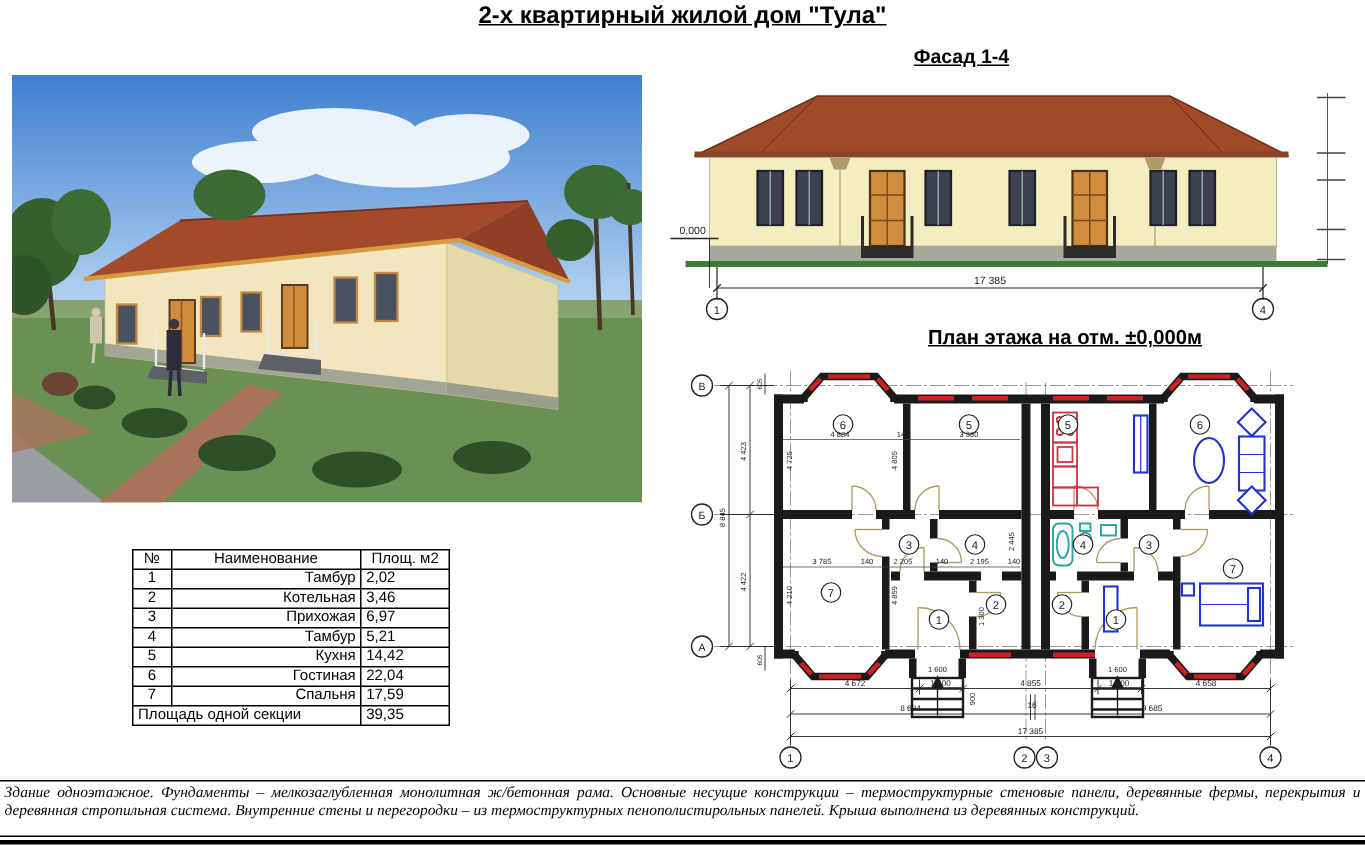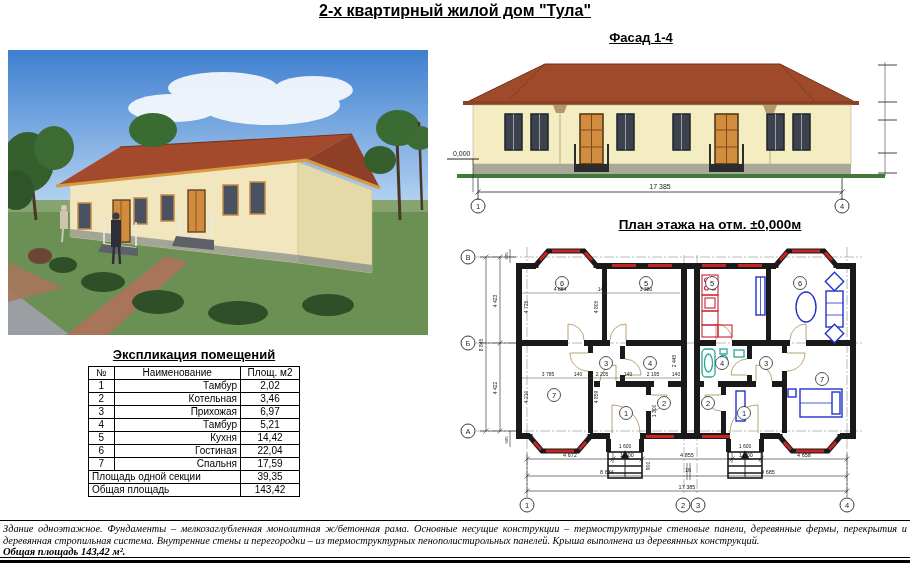--- a/index.html
+++ b/index.html
@@ -7,21 +7,21 @@
          font-family:"Liberation Sans",sans-serif;color:#000;}
   .h-main{position:absolute;top:2px;left:0;width:910px;text-align:center;
           font-size:16px;font-weight:bold;text-decoration:underline;}
   .h-sub{position:absolute;font-size:13px;font-weight:bold;text-decoration:underline;text-align:center;}
   .persp-box{position:absolute;left:8px;top:50px;width:420px;height:285px;}
   .sched{position:absolute;left:88px;top:366px;width:212px;border-collapse:collapse;
          font-size:10px;}
   .sched td{border:1px solid #000;height:12px;padding:0 3px;line-height:12px;}
   .sched .c-num{width:20px;text-align:center;}
   .sched .c-name{width:118px;text-align:right;padding-left:14px;}
-  .sched .c-area{width:56px;text-align:center;}
+  .sched .c-area{width:56px;text-align:left;}
   .sched .hdr td{text-align:center;padding-left:3px;}
   .desc-rule{position:absolute;left:0;top:520px;width:910px;height:0;border-top:1px solid #000;}
   .desc{position:absolute;left:3px;top:523px;width:904px;
         font-family:Liberation Serif, serif;font-style:italic;font-size:10.3px;
         line-height:11.5px;text-align:justify;}
   .desc-bold{position:absolute;left:3px;top:546px;width:904px;
         font-family:"Liberation Serif",serif;font-style:italic;font-weight:bold;font-size:10.5px;}
   .btm-rule{position:absolute;left:0;top:557px;width:910px;}
   .btm-rule .t{height:1px;background:#000;}
   .btm-rule .g{height:2px;}
@@ -29,21 +29,20 @@
   svg text{font-family:"Liberation Sans",sans-serif;}
 </style>
 </head>
 <body>
 
 <div class="sheet">
 
   <div class="h-main">2-х квартирный жилой дом "Тула"</div>
   <div class="h-sub" style="left:424px;top:30px;width:434px;">Фасад 1-4</div>
   <div class="h-sub" style="left:485px;top:217px;width:450px;font-size:13.5px;">План этажа на отм. ±0,000м</div>
-  <div class="h-sub" style="left:88px;top:347px;width:212px;">Экспликация помещений</div>
 
   <div class="persp-box">
   <svg width="420" height="285" viewBox="0 0 420 285">
     <defs>
       <linearGradient id="sky" x1="0" y1="0" x2="0" y2="1">
         <stop offset="0" stop-color="#3f7fd0"></stop>
             <stop offset="1" stop-color="#b8d6f2"></stop>
       </linearGradient>
     </defs>
     <rect x="0" y="0" width="420" height="160" fill="url(#sky)"></rect>
@@ -563,29 +562,24 @@
     </tr>
     <tr>
       <td class="c-num">7</td>
       <td class="c-name">Спальня</td>
       <td class="c-area">17,59</td>
     </tr>
     <tr>
       <td colspan="2">Площадь одной секции</td>
       <td class="c-area">39,35</td>
     </tr>
-    <tr>
-      <td colspan="2">Общая площадь</td>
-      <td class="c-area">143,42</td>
-    </tr>
   </tbody>
     </table>
 
   <div class="desc-rule"></div>
   <div class="desc">Здание одноэтажное. Фундаменты – мелкозаглубленная монолитная ж/бетонная рама. Основные несущие конструкции – термоструктурные стеновые панели, деревянные фермы, перекрытия и деревянная стропильная система.  Внутренние стены и перегородки – из термоструктурных пенополистирольных панелей. Крыша выполнена из деревянных конструкций.</div>
-  <div class="desc-bold">Общая площадь 143,42 м².</div>
   <div class="btm-rule">
     <div class="t"></div>
       <div class="g"></div>
       <div class="b"></div>
   </div>
 
 </div>
 
 </body></html>

